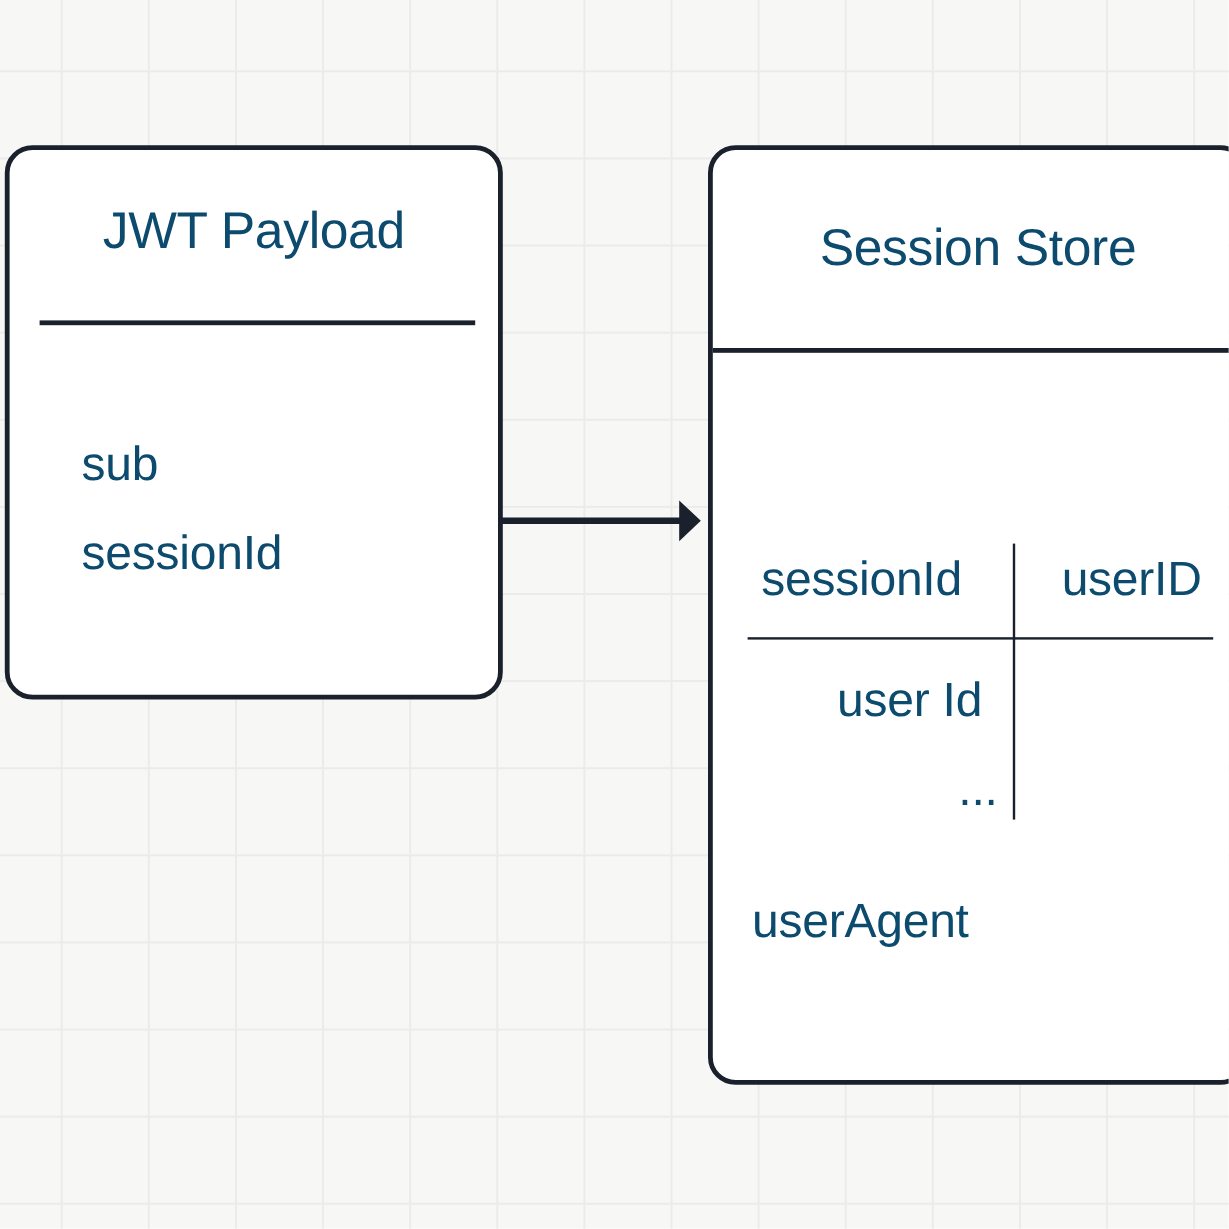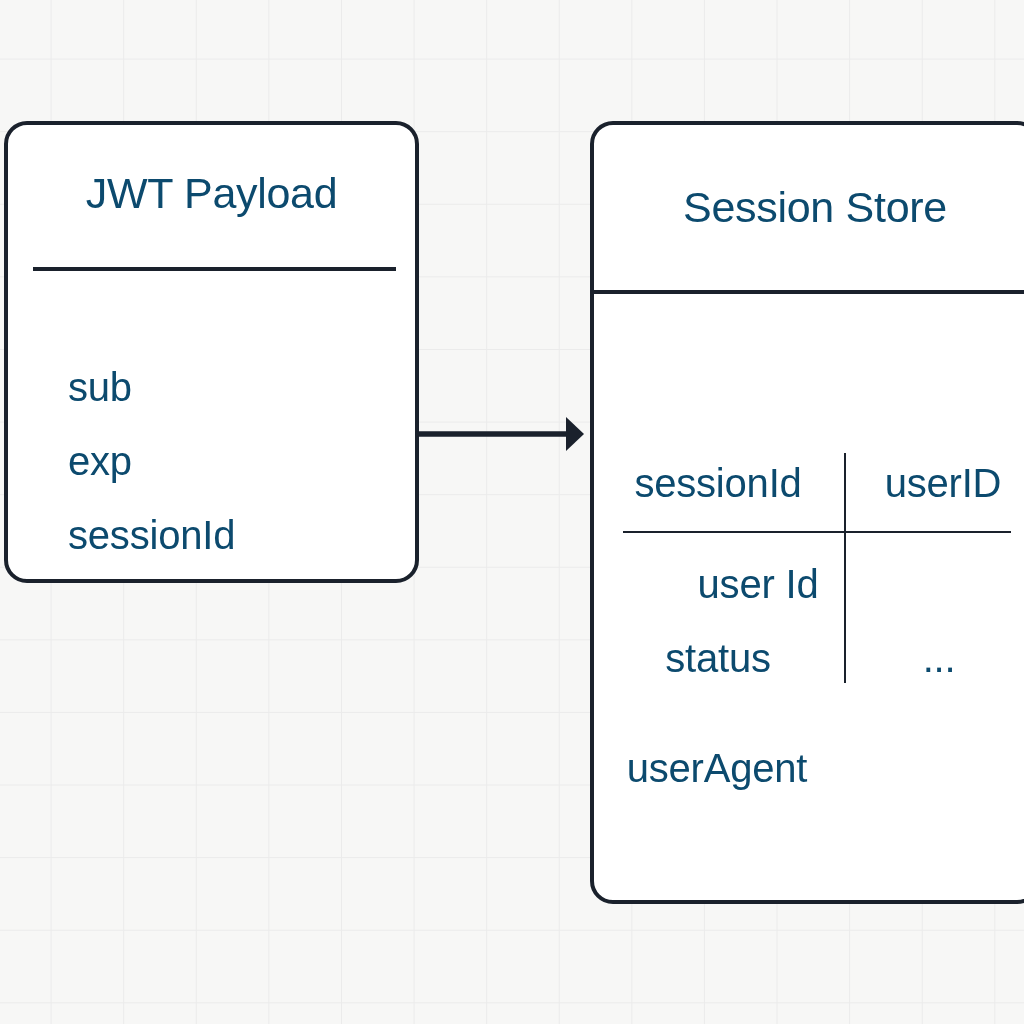--- a/index.html
+++ b/index.html
@@ -180,21 +180,20 @@
 <div id="canvas">
 
   <div class="node" id="jwt-node">
 
     <div id="jwt-title" class="nowrap">JWT Payload</div>
 
     <div id="jwt-divider"></div>
 
     <div id="jwt-fields">
       <div class="field">sub</div>
-      <div class="field">exp</div>
       <div class="field">sessionId</div>
     </div>
 
   </div>
 
   <svg id="arrow" viewBox="0 0 170 52">
     <line x1="0" y1="26" x2="152" y2="26" stroke="#1a212c" stroke-width="5.5"></line>
     <polygon points="150,9 168,26 150,43" fill="#1a212c"></polygon>
   </svg>
 
@@ -212,21 +211,20 @@
       </div>
 
       <div id="tbl-hrule"></div>
       <div id="tbl-vrule"></div>
 
       <div class="tbl-row" id="row-1">
         <div class="cell-left">user Id</div>
       </div>
 
       <div class="tbl-row" id="row-2">
-        <div class="cell-left">status</div>
         <div class="cell-right">...</div>
       </div>
 
       <div class="tbl-row" id="row-3">
         <div class="cell-left">userAgent</div>
       </div>
 
     </div>
   </div>
 

